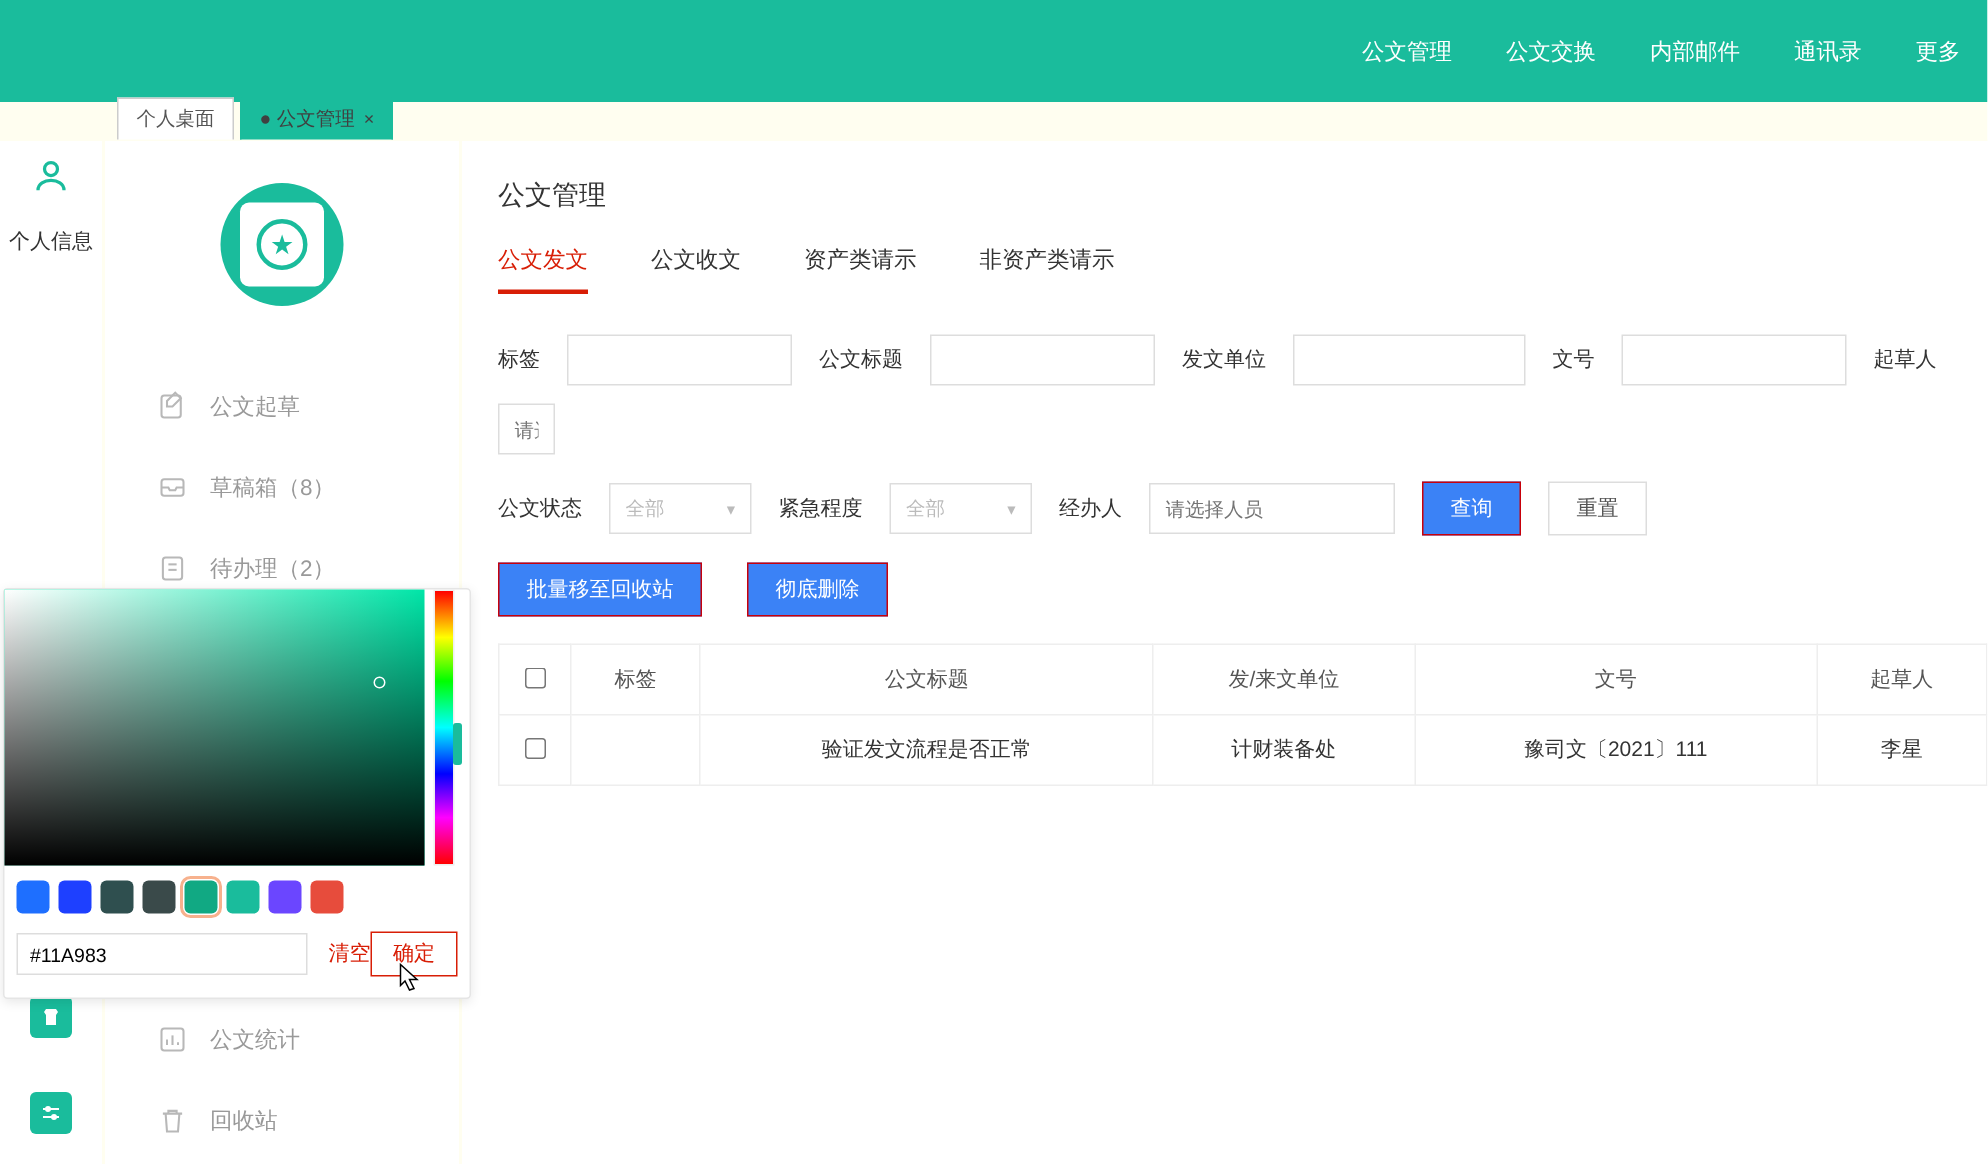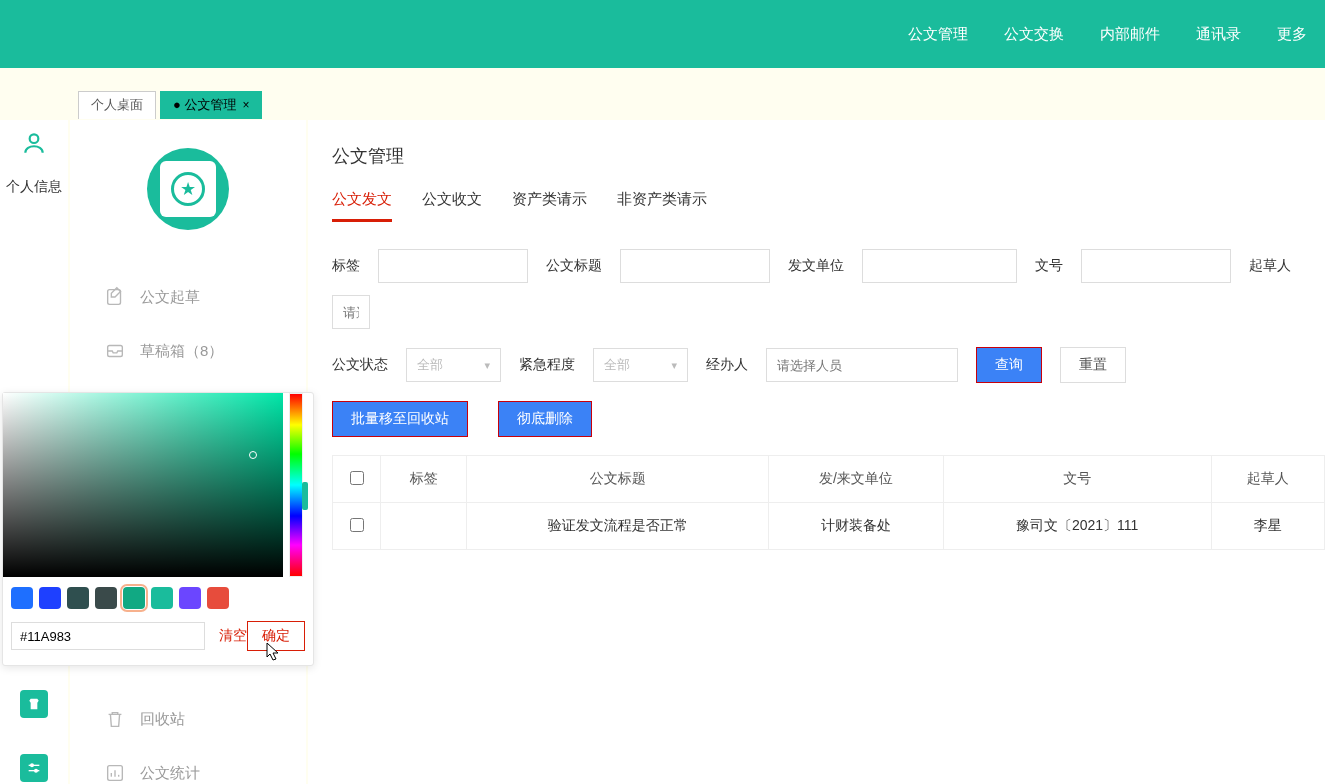--- a/index.html
+++ b/index.html
@@ -3,23 +3,23 @@
 <meta charset="utf-8">
 <style>
 * { margin: 0; padding: 0; box-sizing: border-box; font-family: "Microsoft YaHei", Arial, sans-serif; }
 body { background: #fff; width: 1325px; height: 784px; overflow: hidden; position: relative; }
 
 
 .top-nav { height: 68px; background: #1abc9c; display: flex; justify-content: flex-end; align-items: center; padding-right: 18px; }
 .top-nav .nav-link { color: #fff; font-size: 15px; margin-left: 36px; cursor: pointer; }
 
 
-.tab-strip { height: 52px; background: #fffef0; border-top: 1px solid #fffef0; border-bottom: 1px solid #fffef0; display: flex; align-items: flex-end; padding-left: 78px; padding-top: 4px; }
+.tab-strip { height: 26px; background: #fffef0; border-top: 1px solid #fffef0; border-bottom: 1px solid #fffef0; display: flex; align-items: flex-end; padding-left: 78px; padding-top: 4px; }
 .tab { height: 28px; line-height: 26px; padding: 0 12px; font-size: 13px; border: 1px solid #ccc; background: #fff; color: #555; margin-right: 4px; border-bottom: none; cursor: pointer; }
-.tab.active { background: #1abc9c; color: #000000; border-color: #1abc9c; }
+.tab.active { background: #1abc9c; color: #404040; border-color: #1abc9c; }
 .tab .close { margin-left: 6px; font-size: 12px; }
 
 .body-wrap { display: flex; height: calc(784px - 68px - 34px); }
 
 
 .left-strip { width: 70px; background: #fff; border-right: 2px solid #fffef0; display: flex; flex-direction: column; align-items: center; padding-top: 10px; position: relative; }
 .left-strip .person-icon { width: 26px; height: 26px; color: #1abc9c; }
 .left-strip .label { font-size: 14px; color: #333; margin-top: 22px; }
 .left-strip .bottom-icons { position: absolute; bottom: 20px; display: flex; flex-direction: column; gap: 36px; align-items: center; }
 .left-strip .bi { width: 28px; height: 28px; background: #1abc9c; border-radius: 4px; display: flex; align-items: center; justify-content: center; color: #fff; font-size: 16px; }
@@ -29,31 +29,31 @@
 .sidebar .logo-wrap { display: flex; justify-content: center; margin-bottom: 40px; }
 .sidebar .logo { width: 82px; height: 82px; border-radius: 50%; background: #1abc9c; display: flex; align-items: center; justify-content: center; }
 .sidebar .logo-inner { width: 56px; height: 56px; background: #fff; border-radius: 6px; display: flex; align-items: center; justify-content: center; }
 .sidebar .star { width: 34px; height: 34px; border: 3px solid #1abc9c; border-radius: 50%; display: flex; align-items: center; justify-content: center; color: #1abc9c; font-size: 18px; }
 .sidebar .menu-item { display: flex; align-items: center; padding: 16px 0 16px 34px; color: #999; font-size: 15px; cursor: pointer; }
 .sidebar .menu-item .mi-icon { width: 22px; height: 22px; margin-right: 14px; stroke: #b8b8b8; fill: none; stroke-width: 1.5; }
 
 
 .main { flex: 1; padding: 24px 0 0 24px; background: #fff; overflow: hidden; }
 .main h2 { font-size: 18px; font-weight: 500; color: #333; margin-bottom: 22px; }
-.sub-tabs { display: flex; gap: 30px; border-bottom: 1px solid transparent; margin-bottom: 26px; }
+.sub-tabs { display: flex; gap: 42px; border-bottom: 1px solid transparent; margin-bottom: 26px; }
 .sub-tabs .st { font-size: 15px; color: #333; padding-bottom: 10px; cursor: pointer; }
 .sub-tabs .st.active { color: #d81e06; border-bottom: 3px solid #d81e06; }
 
 .filters { display: flex; flex-wrap: wrap; align-items: center; gap: 12px 18px; margin-bottom: 18px; }
 .filters label { font-size: 14px; color: #333; }
 .filters input[type=text], .filters .select { height: 34px; border: 1px solid #ddd; padding: 0 10px; font-size: 13px; color: #555; background: #fff; }
 .filters .w150 { width: 150px; }
 .filters .w155 { width: 155px; }
 .filters .w95 { width: 95px; }
-.filters .w200 { width: 192px; }
+.filters .w200 { width: 164px; }
 .filters .w40 { width: 38px; }
 .filters .select { display: inline-flex; align-items: center; justify-content: space-between; color: #bbb; cursor: pointer; }
 .filters .select .caret { color: #bbb; font-size: 11px; }
 .btn { height: 36px; padding: 0 18px; font-size: 14px; border: 1px solid #ddd; background: #fff; color: #555; cursor: pointer; display: inline-flex; align-items: center; }
 .btn-red { background: #3b82f6; color: #fff; border-color: #c8000a; }
 .action-row { display: flex; gap: 30px; margin-bottom: 18px; }
 
 .table { width: 100%; border-collapse: collapse; }
 .table th, .table td { border: 1px solid #eee; padding: 14px 8px; font-size: 14px; color: #333; text-align: center; }
 .table th { background: #fff; font-weight: 500; color: #555; }
@@ -146,32 +146,32 @@
       <svg class="mi-icon" viewBox="0 0 24 24">
           <rect x="5" y="4" width="14" height="16" rx="2"></rect>
           <line x1="9" y1="9" x2="15" y2="9"></line>
           <line x1="9" y1="13" x2="15" y2="13"></line>
         </svg>
       <span>待办理（2）</span>
     </div>
     <div style="height:260px"></div>
     <div class="menu-item">
       <svg class="mi-icon" viewBox="0 0 24 24">
-          <path d="M5 7h14M9 7V5h6v2M7 7l1 13h8l1-13"></path>
-        </svg>
-      <span>回收站</span>
-    </div>
-    <div class="menu-item">
-      <svg class="mi-icon" viewBox="0 0 24 24">
           <rect x="4" y="4" width="16" height="16" rx="2"></rect>
           <line x1="8" y1="16" x2="8" y2="12"></line>
           <line x1="12" y1="16" x2="12" y2="9"></line>
           <line x1="16" y1="16" x2="16" y2="14"></line>
         </svg>
       <span>公文统计</span>
+    </div>
+    <div class="menu-item">
+      <svg class="mi-icon" viewBox="0 0 24 24">
+          <path d="M5 7h14M9 7V5h6v2M7 7l1 13h8l1-13"></path>
+        </svg>
+      <span>回收站</span>
     </div>
     <div class="menu-item">
       
       
     </div>
   </div>
 
   <div class="main">
     <h2>公文管理</h2>
     <div class="sub-tabs">

